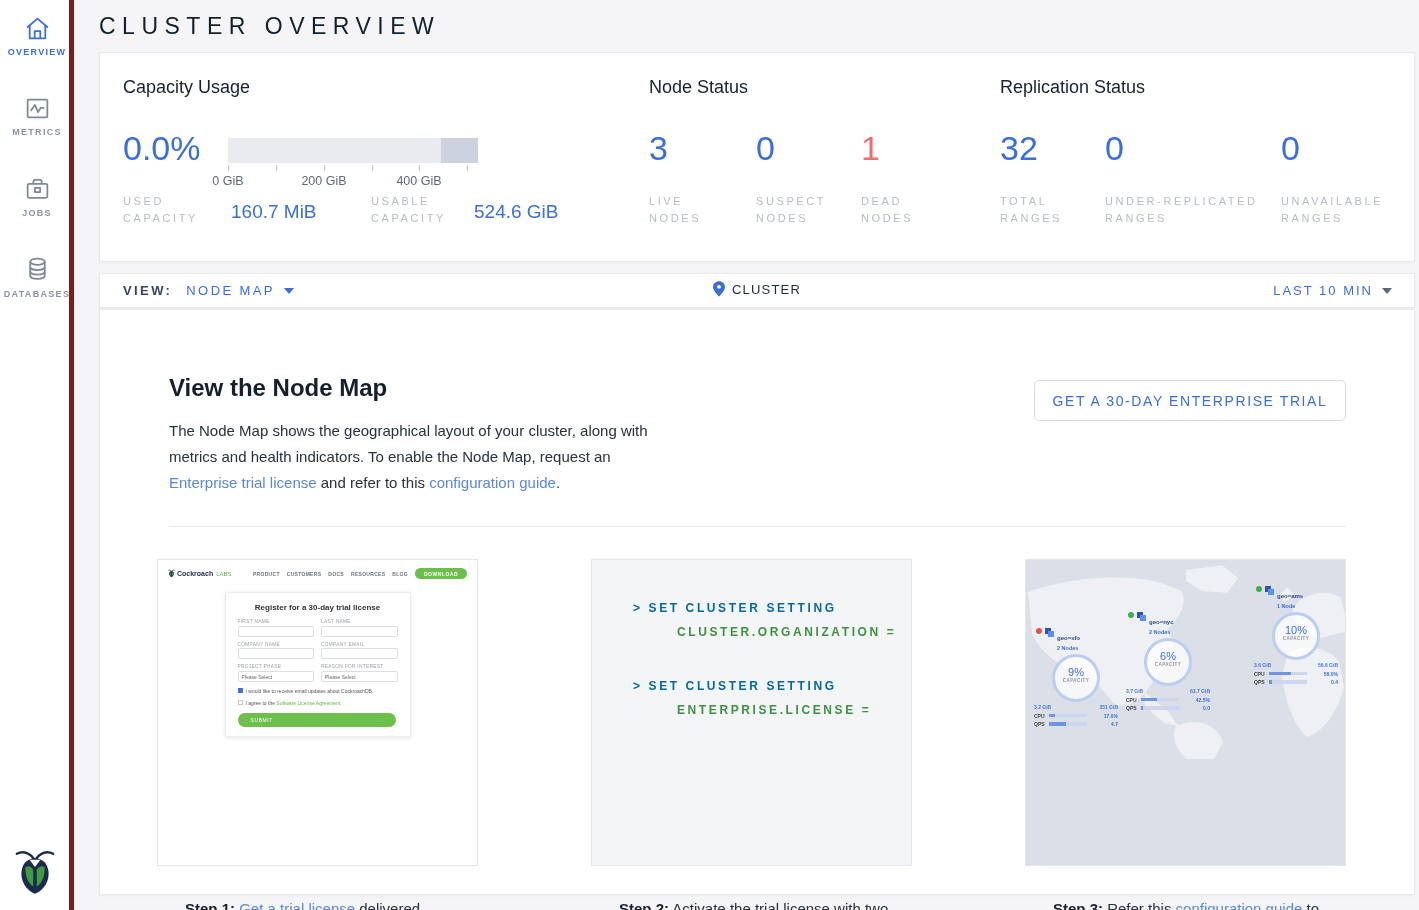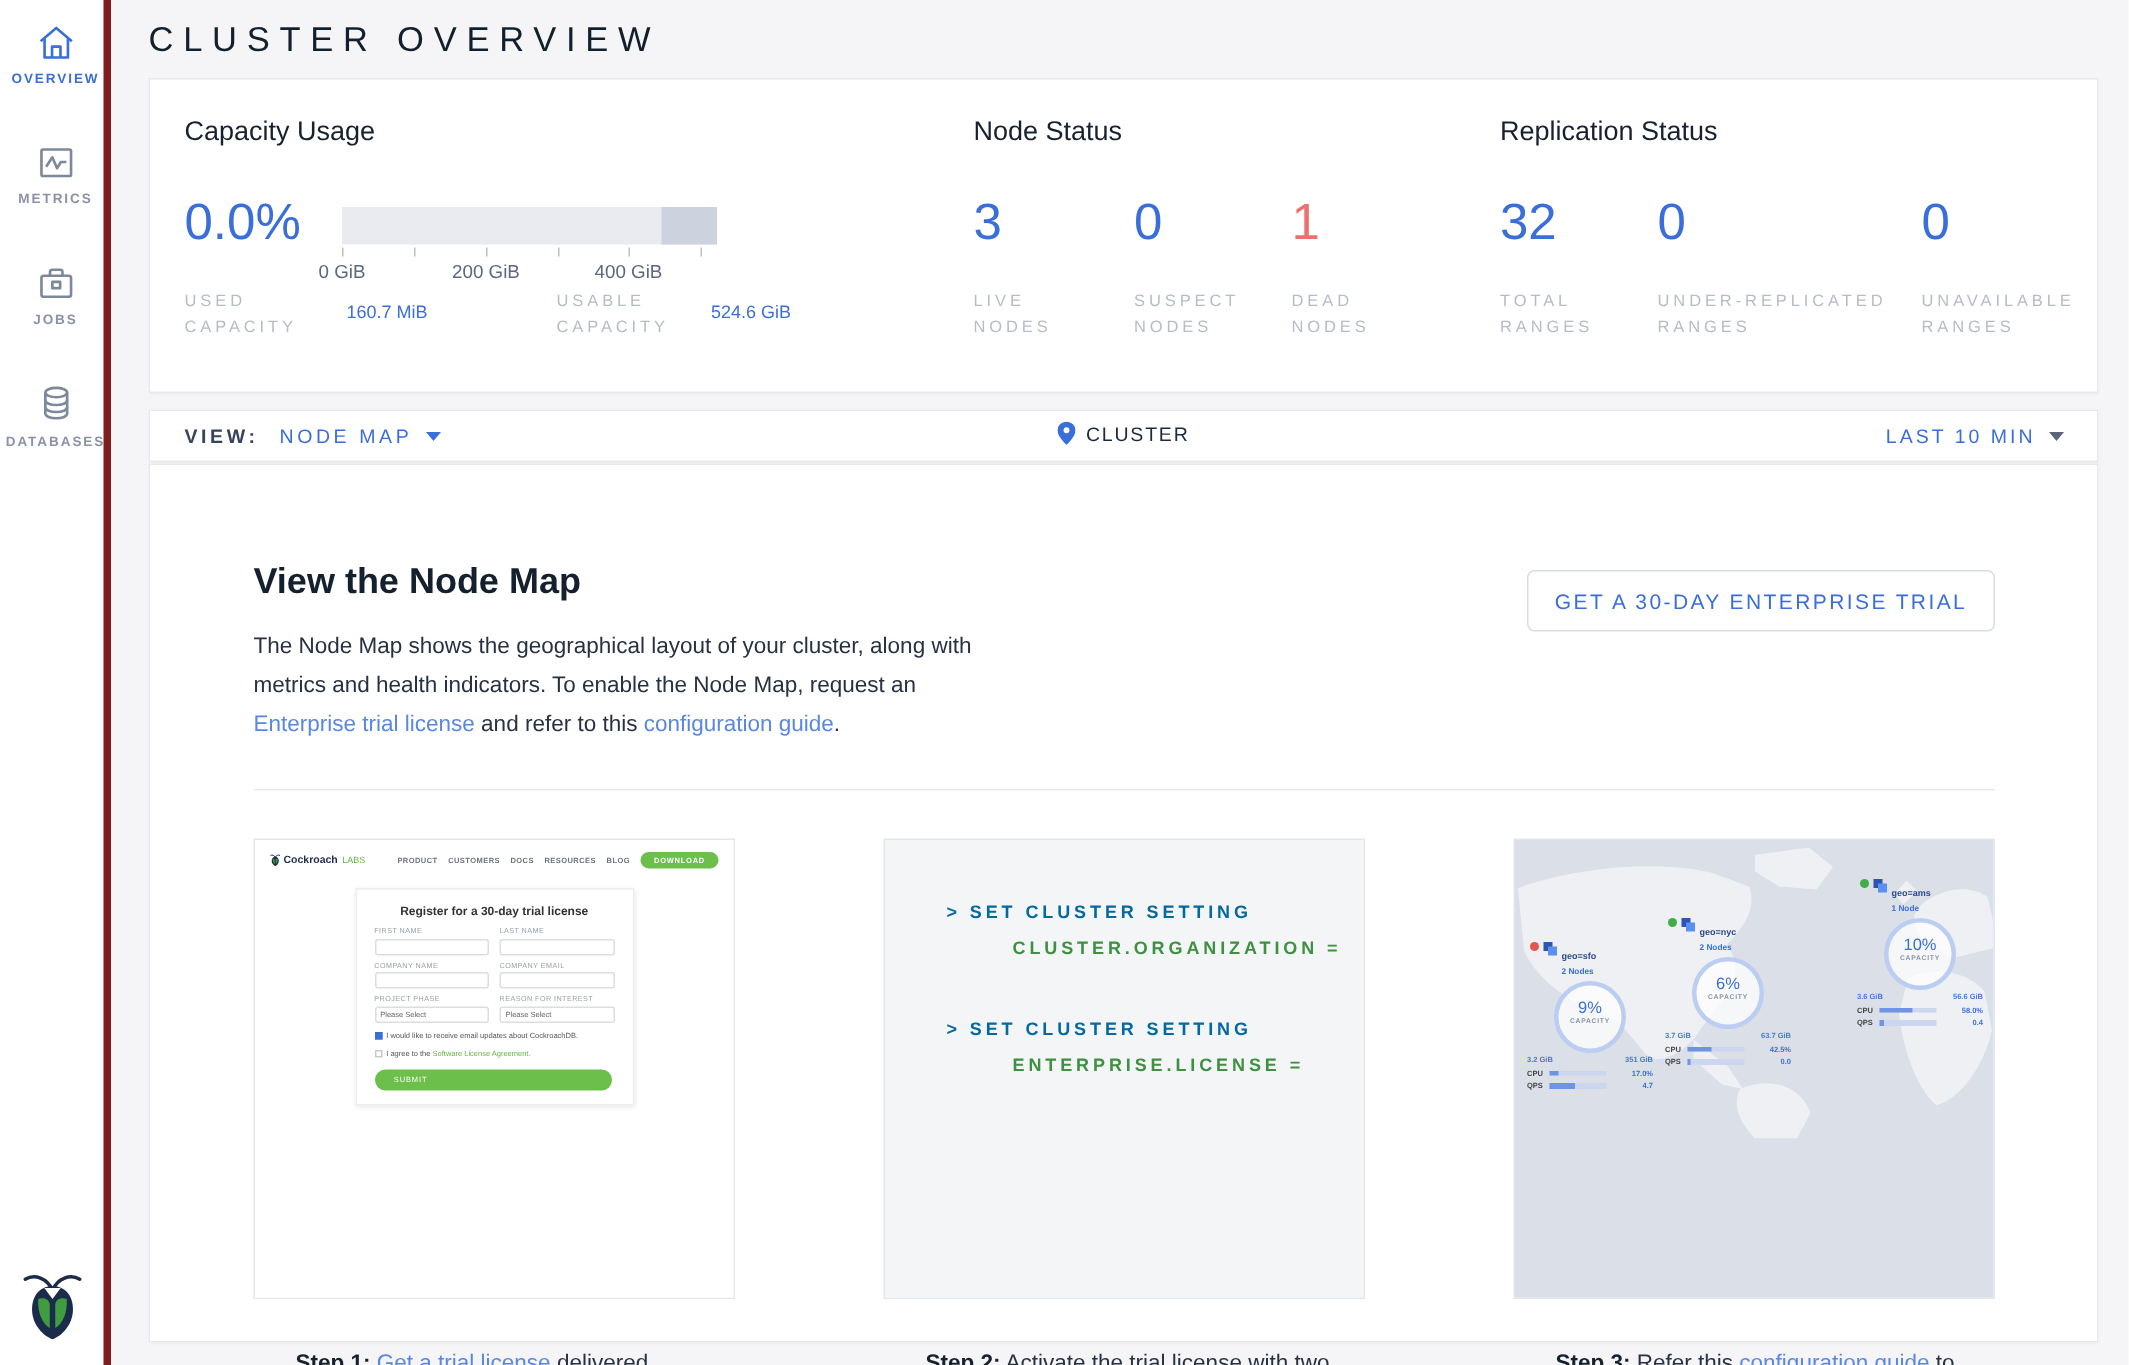--- a/index.html
+++ b/index.html
@@ -10,33 +10,33 @@
   .sidebar { position:absolute; left:0; top:0; width:74px; height:910px; background:#fff;
              border-right:5px solid #7f1d1d; z-index:5; }
   .nav-item { width:74px; height:80px; padding-top:16px; text-align:center; cursor:pointer; }
   .nav-item svg { display:block; margin:0 auto; }
   .nav-label { display:block; margin-top:6px; font-size:9px; letter-spacing:1.3px; font-weight:700;
                color:#8a93a6; }
   .nav-item.active .nav-label { color:#3a6edb; }
   .side-logo { position:absolute; bottom:10px; left:50%; transform:translateX(-50%); }
 
   
-  .main { position:absolute; left:74px; top:0; width:1345px; height:910px; padding:0 20px 0 25px; }
+  .main { position:absolute; left:74px; top:0; width:1345px; height:910px; padding:0 4px 0 25px; }
   .page-title { margin-top:13px; font-size:23px; font-weight:500; letter-spacing:6.5px; color:#12202e; }
 
   .panel { background:#fff; border:1px solid #e6e8ec; box-shadow:0 1px 2px rgba(20,30,50,.04); }
 
   
   .summary { position:relative; margin-top:12px; height:210px; }
   .sec-title { position:absolute; top:24px; font-size:18px; color:#17212f; }
   .big { position:absolute; top:76px; font-size:34px; font-weight:400; color:#3a6edb; }
   .big.red { color:#ef6f6f; }
   .stat-label { position:absolute; top:140px; font-size:11px; letter-spacing:2.6px; line-height:17px;
                 color:#b5bcc8; }
-  .cap-value { position:absolute; top:148px; font-size:12px; color:#3a6edb; }
+  .cap-value { position:absolute; top:148px; font-size:19px; color:#3a6edb; }
 
   .cap-bar { position:absolute; left:128px; top:85px; width:250px; height:25px; background:#e9ebf1; }
   .cap-bar .dark { position:absolute; right:0; top:0; height:25px; width:15%; background:#cdd3de; }
   .tick { position:absolute; top:112px; width:1px; height:6px; background:#b9c0cc; }
   .tick-label { position:absolute; top:121px; width:60px; text-align:center; font-size:12.5px; color:#5d6880; }
 
   
   .view-bar { position:relative; margin-top:11px; height:35px; display:flex; align-items:center;
               font-size:13px; }
   .vb-left { display:flex; align-items:center; padding-left:23px; }
@@ -55,21 +55,21 @@
   
   .content { position:relative; margin-top:1px; height:586px; }
   .promo-heading { position:absolute; left:69px; top:64px; font-size:24px; font-weight:700; color:#14202e; }
   .promo-text { position:absolute; left:69px; top:108px; font-size:15px; line-height:26px; color:#273142; }
   a.link { color:#5987e2; text-decoration:none; cursor:pointer; }
   .cta { position:absolute; top:70px; right:68px; width:312px; height:41px; background:#fff;
          border:1px solid #d8dce3; border-radius:5px; color:#3a6edb; font-size:14px;
          letter-spacing:1.6px; font-family:"Liberation Sans",sans-serif; cursor:pointer; }
   .divider { position:absolute; top:216px; left:69px; right:68px; border-top:1px solid #e8eaee; }
 
-  .cards { position:absolute; top:249px; left:69px; right:68px; display:flex; justify-content:space-between;gap:20px; }
+  .cards { position:absolute; top:249px; left:57px; right:68px; display:flex; justify-content:space-between;gap:20px; }
   .step-card { width:321px; height:307px; background:#fff; border:1px solid #e3e6ea; }
   .card-media { position:relative; height:199px; overflow:hidden; }
   .card-caption { padding:31px 20px 0 27px; font-size:15px; line-height:26px; color:#273142; }
   .card-caption b { color:#17212f; }
 
   
   .mini { background:#fff; height:100%; padding:8px 10px; }
   .mini-head { display:flex; align-items:center; }
   .mini-brand { display:flex; align-items:center; gap:2px; font-size:7px; font-weight:700; color:#1b2b4a; }
   .mini-brand .labs { color:#66b545; font-weight:400; font-size:6px; margin-left:1px; }

